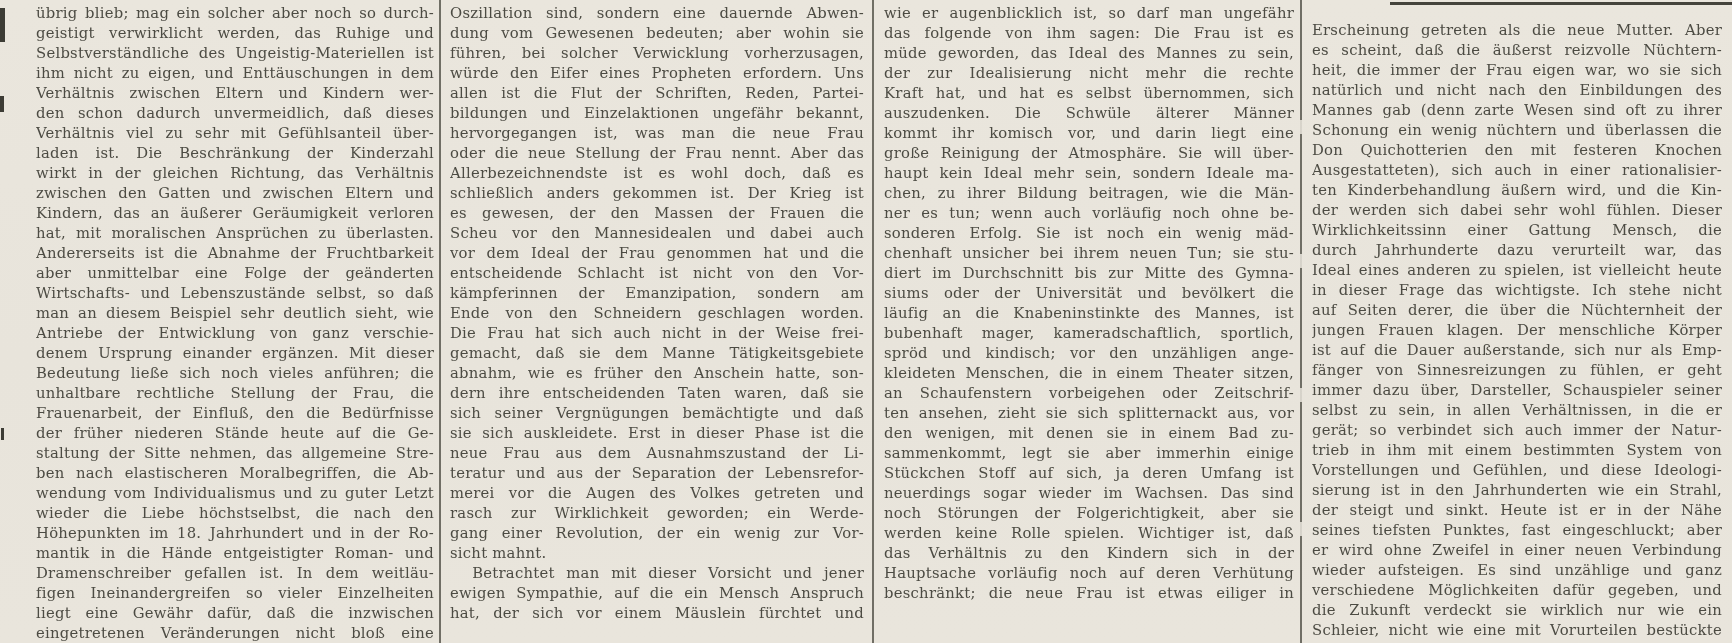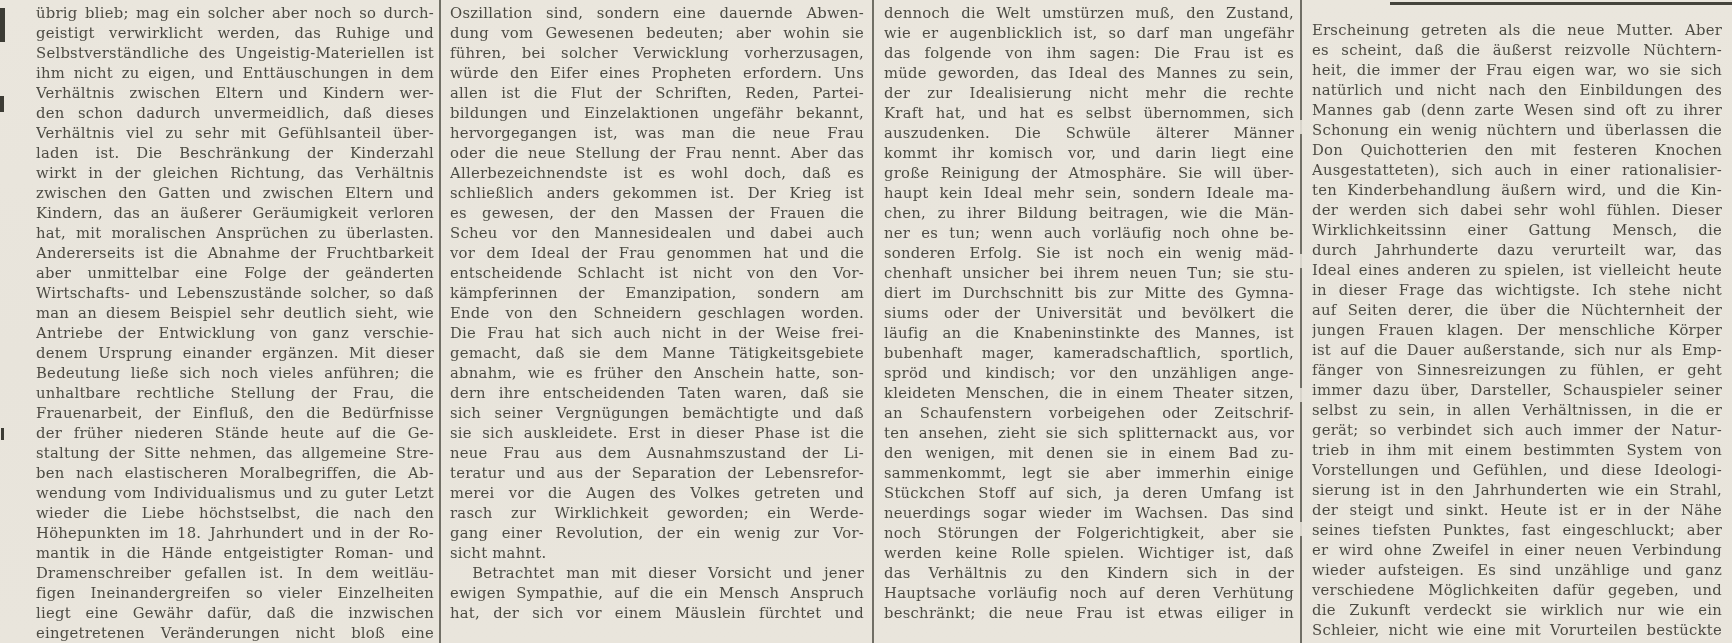--- a/index.html
+++ b/index.html
@@ -95,21 +95,21 @@
       <div class="line">Verhältnis zwischen Eltern und Kindern wer-</div>
       <div class="line">den schon dadurch unvermeidlich, daß dieses</div>
       <div class="line">Verhältnis viel zu sehr mit Gefühlsanteil über-</div>
       <div class="line">laden ist. Die Beschränkung der Kinderzahl</div>
       <div class="line">wirkt in der gleichen Richtung, das Verhältnis</div>
       <div class="line">zwischen den Gatten und zwischen Eltern und</div>
       <div class="line">Kindern, das an äußerer Geräumigkeit verloren</div>
       <div class="line">hat, mit moralischen Ansprüchen zu überlasten.</div>
       <div class="line">Andererseits ist die Abnahme der Fruchtbarkeit</div>
       <div class="line">aber unmittelbar eine Folge der geänderten</div>
-      <div class="line">Wirtschafts- und Lebenszustände solcher, so daß</div>
+      <div class="line">Wirtschafts- und Lebenszustände selbst, so daß</div>
       <div class="line">man an diesem Beispiel sehr deutlich sieht, wie</div>
       <div class="line">Antriebe der Entwicklung von ganz verschie-</div>
       <div class="line">denem Ursprung einander ergänzen. Mit dieser</div>
       <div class="line">Bedeutung ließe sich noch vieles anführen; die</div>
       <div class="line">unhaltbare rechtliche Stellung der Frau, die</div>
       <div class="line">Frauenarbeit, der Einfluß, den die Bedürfnisse</div>
       <div class="line">der früher niederen Stände heute auf die Ge-</div>
       <div class="line">staltung der Sitte nehmen, das allgemeine Stre-</div>
       <div class="line">ben nach elastischeren Moralbegriffen, die Ab-</div>
       <div class="line">wendung vom Individualismus und zu guter Letzt</div>
@@ -154,21 +154,20 @@
       <div class="line">gang einer Revolution, der ein wenig zur Vor-</div>
       <div class="line left">sicht mahnt.</div>
       <div class="line indent">Betrachtet man mit dieser Vorsicht und jener</div>
       <div class="line">ewigen Sympathie, auf die ein Mensch Anspruch</div>
       <div class="line">hat, der sich vor einem Mäuslein fürchtet und</div>
     </div>
 
   <div class="divider div-2"></div>
 
   <div class="column col-3">
-      <div class="line">dennoch die Welt umstürzen muß, den Zustand,</div>
       <div class="line">wie er augenblicklich ist, so darf man ungefähr</div>
       <div class="line">das folgende von ihm sagen: Die Frau ist es</div>
       <div class="line">müde geworden, das Ideal des Mannes zu sein,</div>
       <div class="line">der zur Idealisierung nicht mehr die rechte</div>
       <div class="line">Kraft hat, und hat es selbst übernommen, sich</div>
       <div class="line">auszudenken. Die Schwüle älterer Männer</div>
       <div class="line">kommt ihr komisch vor, und darin liegt eine</div>
       <div class="line">große Reinigung der Atmosphäre. Sie will über-</div>
       <div class="line">haupt kein Ideal mehr sein, sondern Ideale ma-</div>
       <div class="line">chen, zu ihrer Bildung beitragen, wie die Män-</div>

